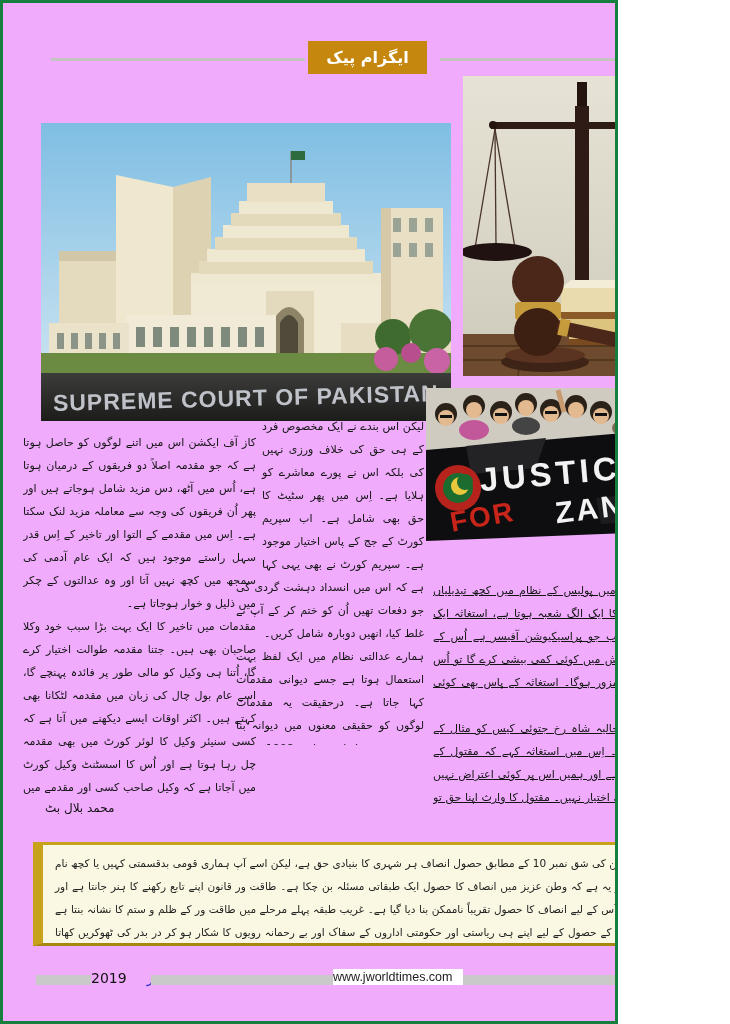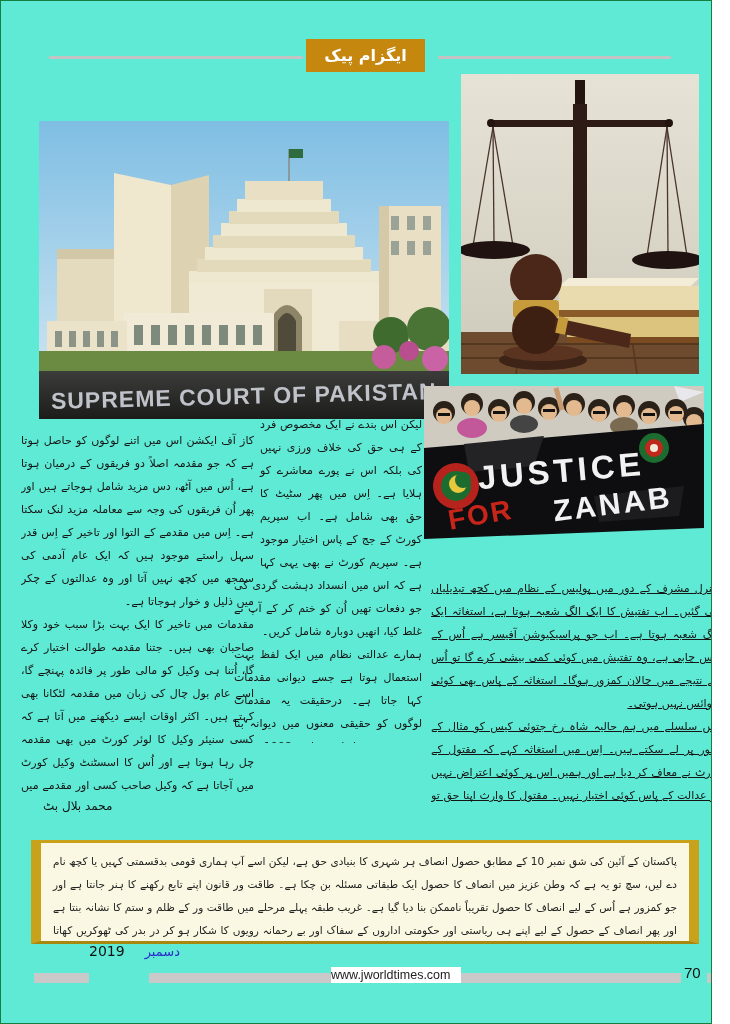--- a/index.html
+++ b/index.html
@@ -1,18 +1,18 @@
 <!DOCTYPE html>
 <html lang="ur"><head>
 <meta charset="utf-8">
 <style>
   html,body{margin:0;padding:0;background:#fff;}
   .page{
-    position:relative;width:712px;height:1024px;background:#5eead4;
-    border:1px solid #15803d;box-sizing:border-box;overflow:hidden;
+    position:relative;width:618px;height:1024px;background:#f0abfc;
+    border:3px solid #15803d;box-sizing:border-box;overflow:hidden;
     font-family:"DejaVu Sans",sans-serif;
   }
   
   .hline{position:absolute;height:3px;background:#c3c3c3;top:55px;}
   .hline.left{left:48px;width:254px;}
   .hline.right{left:437px;width:233px;}
   .tagline-box{
     position:absolute;left:305px;top:38px;width:119px;height:33px;
     background:#c6870e;color:#ffffff;display:flex;align-items:center;justify-content:center;
     font-size:16px;font-weight:bold;direction:rtl;
@@ -51,21 +51,21 @@
     padding:7px 12px 6px 12px;
     direction:rtl;text-align:justify;font-size:10.5px;line-height:23px;color:#222;
     overflow:hidden;
   }
   
   .fbar{position:absolute;top:972px;height:10px;background:#c9c9c9;}
   .fbar.b1{left:33px;width:55px;}
   .fbar.b2{left:148px;width:532px;}
   .fbar.b3{left:706px;width:23px;}
   .fdate{
-    position:absolute;left:88px;top:940px;width:58px;height:20px;
+    position:absolute;left:88px;top:965px;width:58px;height:20px;
     display:flex;align-items:center;gap:20px;font-size:14px;color:#111;
   }
   .fdate .month{color:#2b2bcc;font-size:13px;}
   .fsite{
     position:absolute;left:330px;top:966px;width:130px;text-align:left;
     background:#ffffff;font-size:12.5px;color:#222;
     font-family:"Liberation Sans",sans-serif;padding:1px 0;
   }
   .fpage{
     position:absolute;left:683px;top:963px;font-size:15px;font-weight:normal;color:#111;

